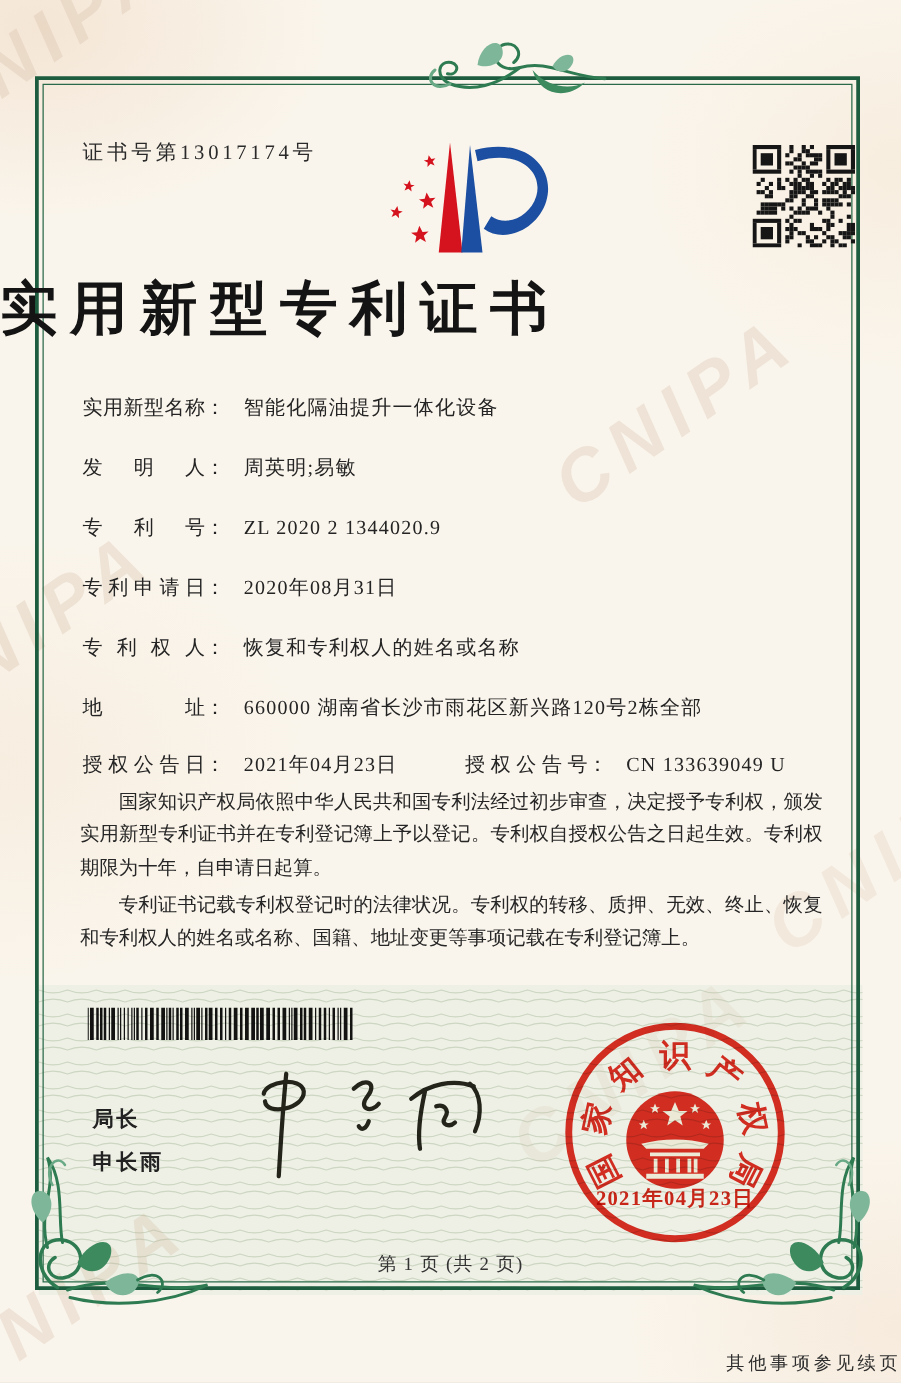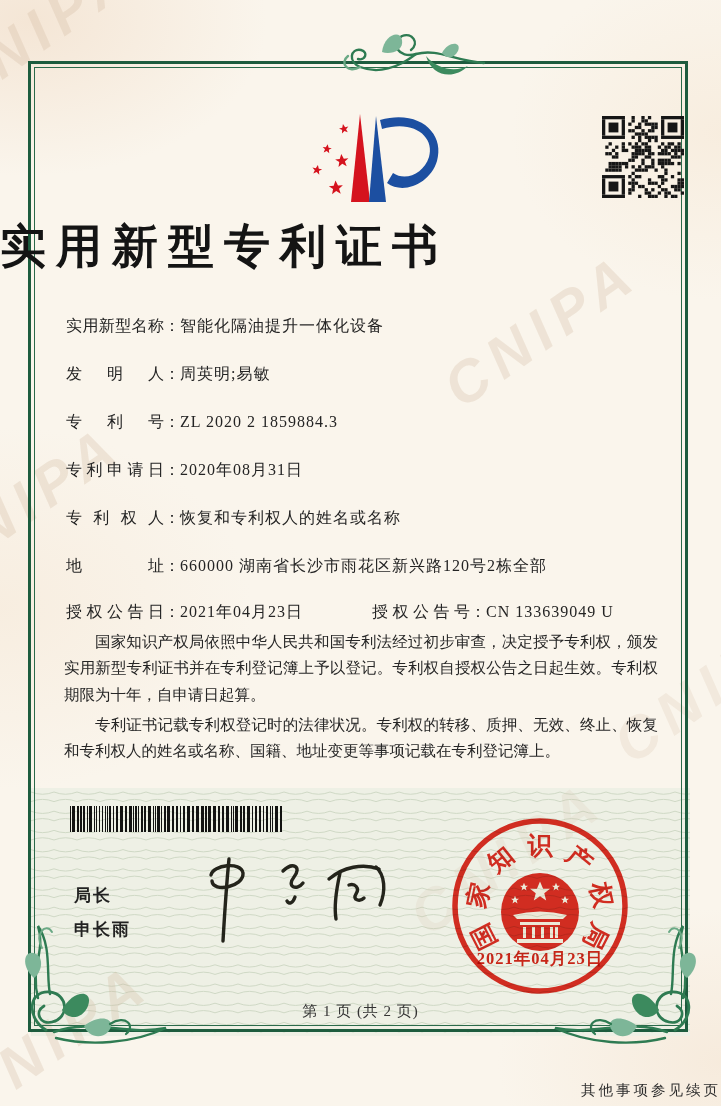--- a/index.html
+++ b/index.html
@@ -40,21 +40,21 @@
   .qr{position:absolute; left:602px; top:116px; z-index:4;}
   .title{
     position:absolute; left:0; top:216px; width:100%; margin:0; z-index:4;
     text-align:left; font-size:46px; font-weight:700; letter-spacing:10px; color:#141414;
   }
   
   .frow{position:absolute; left:66px; z-index:4; font-size:16px; white-space:nowrap;}
   .fpair2{position:absolute; left:306px; top:0;}
   .flabel{display:inline-flex; justify-content:space-between; width:98px; vertical-align:bottom; color:#242424;}
   .fcolon{color:#242424;}
-  .fvalue{margin-left:0; letter-spacing:1px; color:#242424;}
+  .fvalue{margin-left:15px; letter-spacing:1px; color:#242424;}
   
   .paras{position:absolute; left:64px; top:629px; width:594px; z-index:4;}
   .paras p{margin:0 0 4px 0; font-size:15.5px; line-height:1.7; text-align:justify; text-indent:2em; color:#262626;}
   
   .barcode{position:absolute; left:70px; top:806px; z-index:4; mix-blend-mode:multiply;}
   .signatory{position:absolute; left:74px; top:884px; z-index:4;
     font-family:Liberation Sans, sans-serif; font-weight:700; font-size:17px; color:#222;}
   .signatory div{margin-bottom:11px; letter-spacing:2px;}
   .signature{position:absolute; left:183px; top:845px; z-index:5; mix-blend-mode:multiply;}
   .seal{position:absolute; left:448px; top:808px; z-index:5; mix-blend-mode:multiply; opacity:.95;}
@@ -140,20 +140,21 @@
       <path d="M6,-40 C-2,-70 14,-88 6,-112 C20,-92 14,-62 18,-44" stroke-width="2.4"></path>
       <path d="M22,-6 C60,-20 96,-2 134,-10 C100,6 56,8 24,0" stroke-width="2.4"></path>
       <path d="M30,-28 C40,-48 62,-50 56,-32 C50,-18 36,-18 30,-28 Z" fill="#3c8a5e" stroke="none"></path>
       <path d="M52,-12 C70,-26 86,-18 76,-6 C68,2 56,-2 52,-12 Z" fill="#7db698" stroke="none"></path>
       <path d="M78,-14 C94,-24 104,-12 94,-4" stroke-width="2.2"></path>
       <path d="M2,-60 C-12,-72 -8,-90 4,-84 C12,-80 10,-66 2,-60 Z" fill="#7db698" stroke="none"></path>
       <path d="M10,-90 C2,-104 14,-116 20,-106" stroke="#6aa985" stroke-width="2"></path>
     </g>
   </svg>
 
+  <div class="certno">证书号第13017174号</div>
 
   <svg class="logo" width="150" height="106" viewBox="0 0 150 106">
     <g>
       <path d="M64,10 L55,98 L74,98 Z" fill="#d5131e"></path>
       <path d="M80,12 L73,98 L90,98 Z" fill="#1c4fa1"></path>
       <path d="M84,16 C124,5 149,30 141,57 C134,80 107,91 91,79 L97,69 C110,78 128,69 133,53 C139,33 118,15 86,25 Z" fill="#1c4fa1"></path>
       <g fill="#d5131e">
         <path transform="translate(48,25) scale(0.50) rotate(-12)" d="M0,-10 L2.94,-3.09 L9.51,-3.09 L4.05,1.18 L5.88,8.09 L0,4 L-5.88,8.09 L-4.05,1.18 L-9.51,-3.09 L-2.94,-3.09 Z"></path>
         <path transform="translate(31,45) scale(0.48) rotate(8)" d="M0,-10 L2.94,-3.09 L9.51,-3.09 L4.05,1.18 L5.88,8.09 L0,4 L-5.88,8.09 L-4.05,1.18 L-9.51,-3.09 L-2.94,-3.09 Z"></path>
         <path transform="translate(46,57) scale(0.70) rotate(-6)" d="M0,-10 L2.94,-3.09 L9.51,-3.09 L4.05,1.18 L5.88,8.09 L0,4 L-5.88,8.09 L-4.05,1.18 L-9.51,-3.09 L-2.94,-3.09 Z"></path>
@@ -391,21 +392,21 @@
         <span>发</span>
         <span>明</span>
         <span>人</span>
       </span><span class="fcolon">：</span><span class="fvalue">周英明;易敏</span>
   </div>
   <div class="frow" style="top:412px;">
     <span class="flabel">
         <span>专</span>
         <span>利</span>
         <span>号</span>
-      </span><span class="fcolon">：</span><span class="fvalue">ZL 2020 2 1859884.3</span>
+      </span><span class="fcolon">：</span><span class="fvalue">ZL 2020 2 1344020.9</span>
   </div>
   <div class="frow" style="top:460px;">
     <span class="flabel">
         <span>专</span>
         <span>利</span>
         <span>申</span>
         <span>请</span>
         <span>日</span>
       </span><span class="fcolon">：</span><span class="fvalue">2020年08月31日</span>
   </div>

